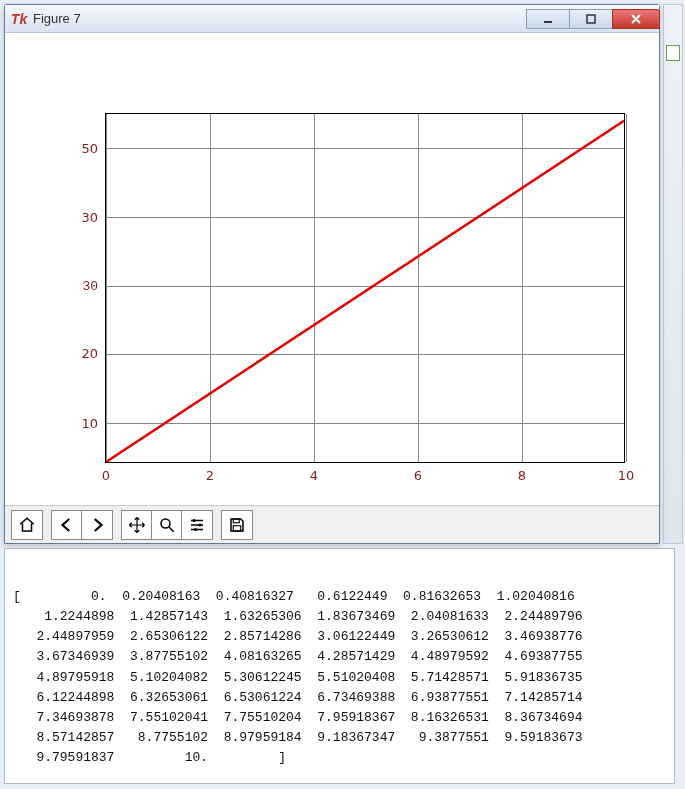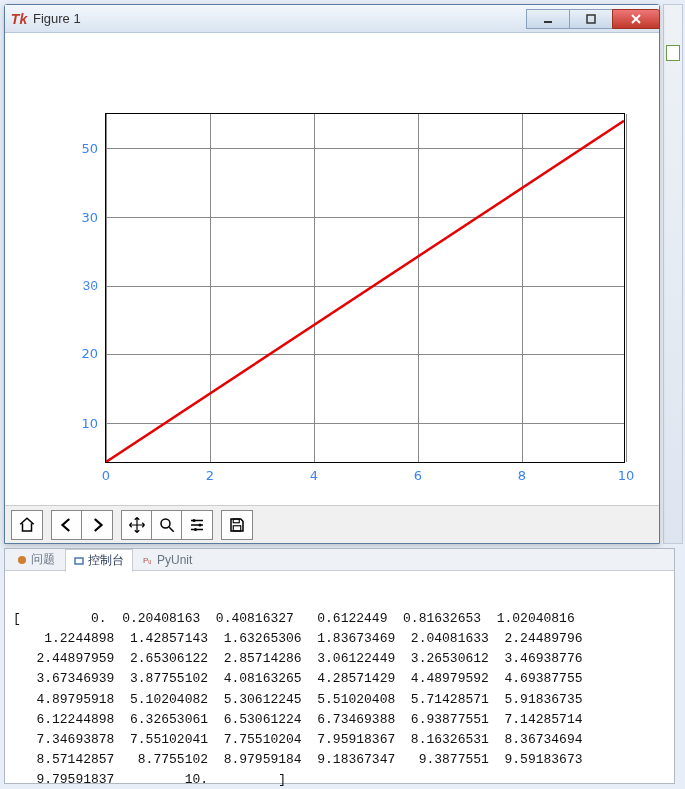--- a/index.html
+++ b/index.html
@@ -55,21 +55,21 @@
 }
 .plot-area {
   position: absolute;
   left: 100px; top: 80px;
   width: 520px; height: 350px;
   border: 1px solid #000;
 }
 .grid-v, .grid-h { position: absolute; background: #888; }
 .grid-v { width: 1px; height: 100%; top:0; }
 .grid-h { height: 1px; width: 100%; left:0; }
-.xlabel, .ylabel { position: absolute; font-size: 13px; color:#3b82f6; font-family: "DejaVu Sans", Arial, sans-serif; }
+.xlabel, .ylabel { position: absolute; font-size: 13px; color:#7f1d1d; font-family: "DejaVu Sans", Arial, sans-serif; }
 .xlabel { top: 100%; margin-top: 6px; transform: translateX(-50%); }
 .ylabel { right: 100%; margin-right: 8px; transform: translateY(-50%); }
 .line-svg { position: absolute; left:0; top:0; width:100%; height:100%; }
 .mpl-toolbar {
   height: 38px;
   border-top: 1px solid #ccc;
   background: #f0f0f0;
   display: flex;
   align-items: center;
   padding: 3px 6px;
@@ -134,21 +134,21 @@
 </head>
 <body>
 
 <div class="right-strip">
   <div class="doc-icon"></div>
 </div>
 
 <div class="figure-window">
   <div class="titlebar">
     <div class="tk-icon">Tk</div>
-    <span>Figure 1</span>
+    <span>Figure 7</span>
     <div class="win-buttons">
       <div class="win-btn" title="Minimize">
         <svg viewBox="0 0 12 12">
             <line x1="2" y1="9" x2="10" y2="9" stroke="#333" stroke-width="2"></line>
           </svg>
       </div>
       <div class="win-btn" title="Maximize">
         <svg viewBox="0 0 12 12">
             <rect x="2" y="2" width="8" height="8" fill="none" stroke="#333" stroke-width="1.5"></rect>
           </svg>
@@ -241,40 +241,20 @@
             <path d="M4 4 H17 L20 7 V20 H4 Z" fill="none" stroke="#000" stroke-width="2"></path>
             <rect x="7" y="4" width="8" height="5" fill="none" stroke="#000" stroke-width="1.5"></rect>
             <rect x="7" y="13" width="10" height="7" fill="none" stroke="#000" stroke-width="1.5"></rect>
           </svg>
       </div>
     </div>
   </div>
 </div>
 
 <div class="console-panel">
-  <div class="console-tabs">
-    <div class="ctab">
-      <svg class="dot" viewBox="0 0 10 10">
-          <circle cx="5" cy="5" r="4" fill="#d08030"></circle>
-        </svg>
-      <span>问题</span>
-    </div>
-    <div class="ctab active">
-      <svg class="dot" viewBox="0 0 10 10">
-          <rect x="1" y="2" width="8" height="6" fill="none" stroke="#4a78b0" stroke-width="1.5"></rect>
-        </svg>
-      <span>控制台</span>
-    </div>
-    <div class="ctab">
-      <svg class="dot" viewBox="0 0 10 10">
-          <text x="0" y="8" font-size="8" fill="#c05050">Pᵤ</text>
-        </svg>
-      <span>PyUnit</span>
-    </div>
-  </div>
   <div class="console-output" id="console-out">[         0.  0.20408163  0.40816327   0.6122449  0.81632653  1.02040816
     1.2244898  1.42857143  1.63265306  1.83673469  2.04081633  2.24489796
    2.44897959  2.65306122  2.85714286  3.06122449  3.26530612  3.46938776
    3.67346939  3.87755102  4.08163265  4.28571429  4.48979592  4.69387755
    4.89795918  5.10204082  5.30612245  5.51020408  5.71428571  5.91836735
    6.12244898  6.32653061  6.53061224  6.73469388  6.93877551  7.14285714
    7.34693878  7.55102041  7.75510204  7.95918367  8.16326531  8.36734694
    8.57142857   8.7755102  8.97959184  9.18367347   9.3877551  9.59183673
    9.79591837         10.         ]</div>
 </div>

